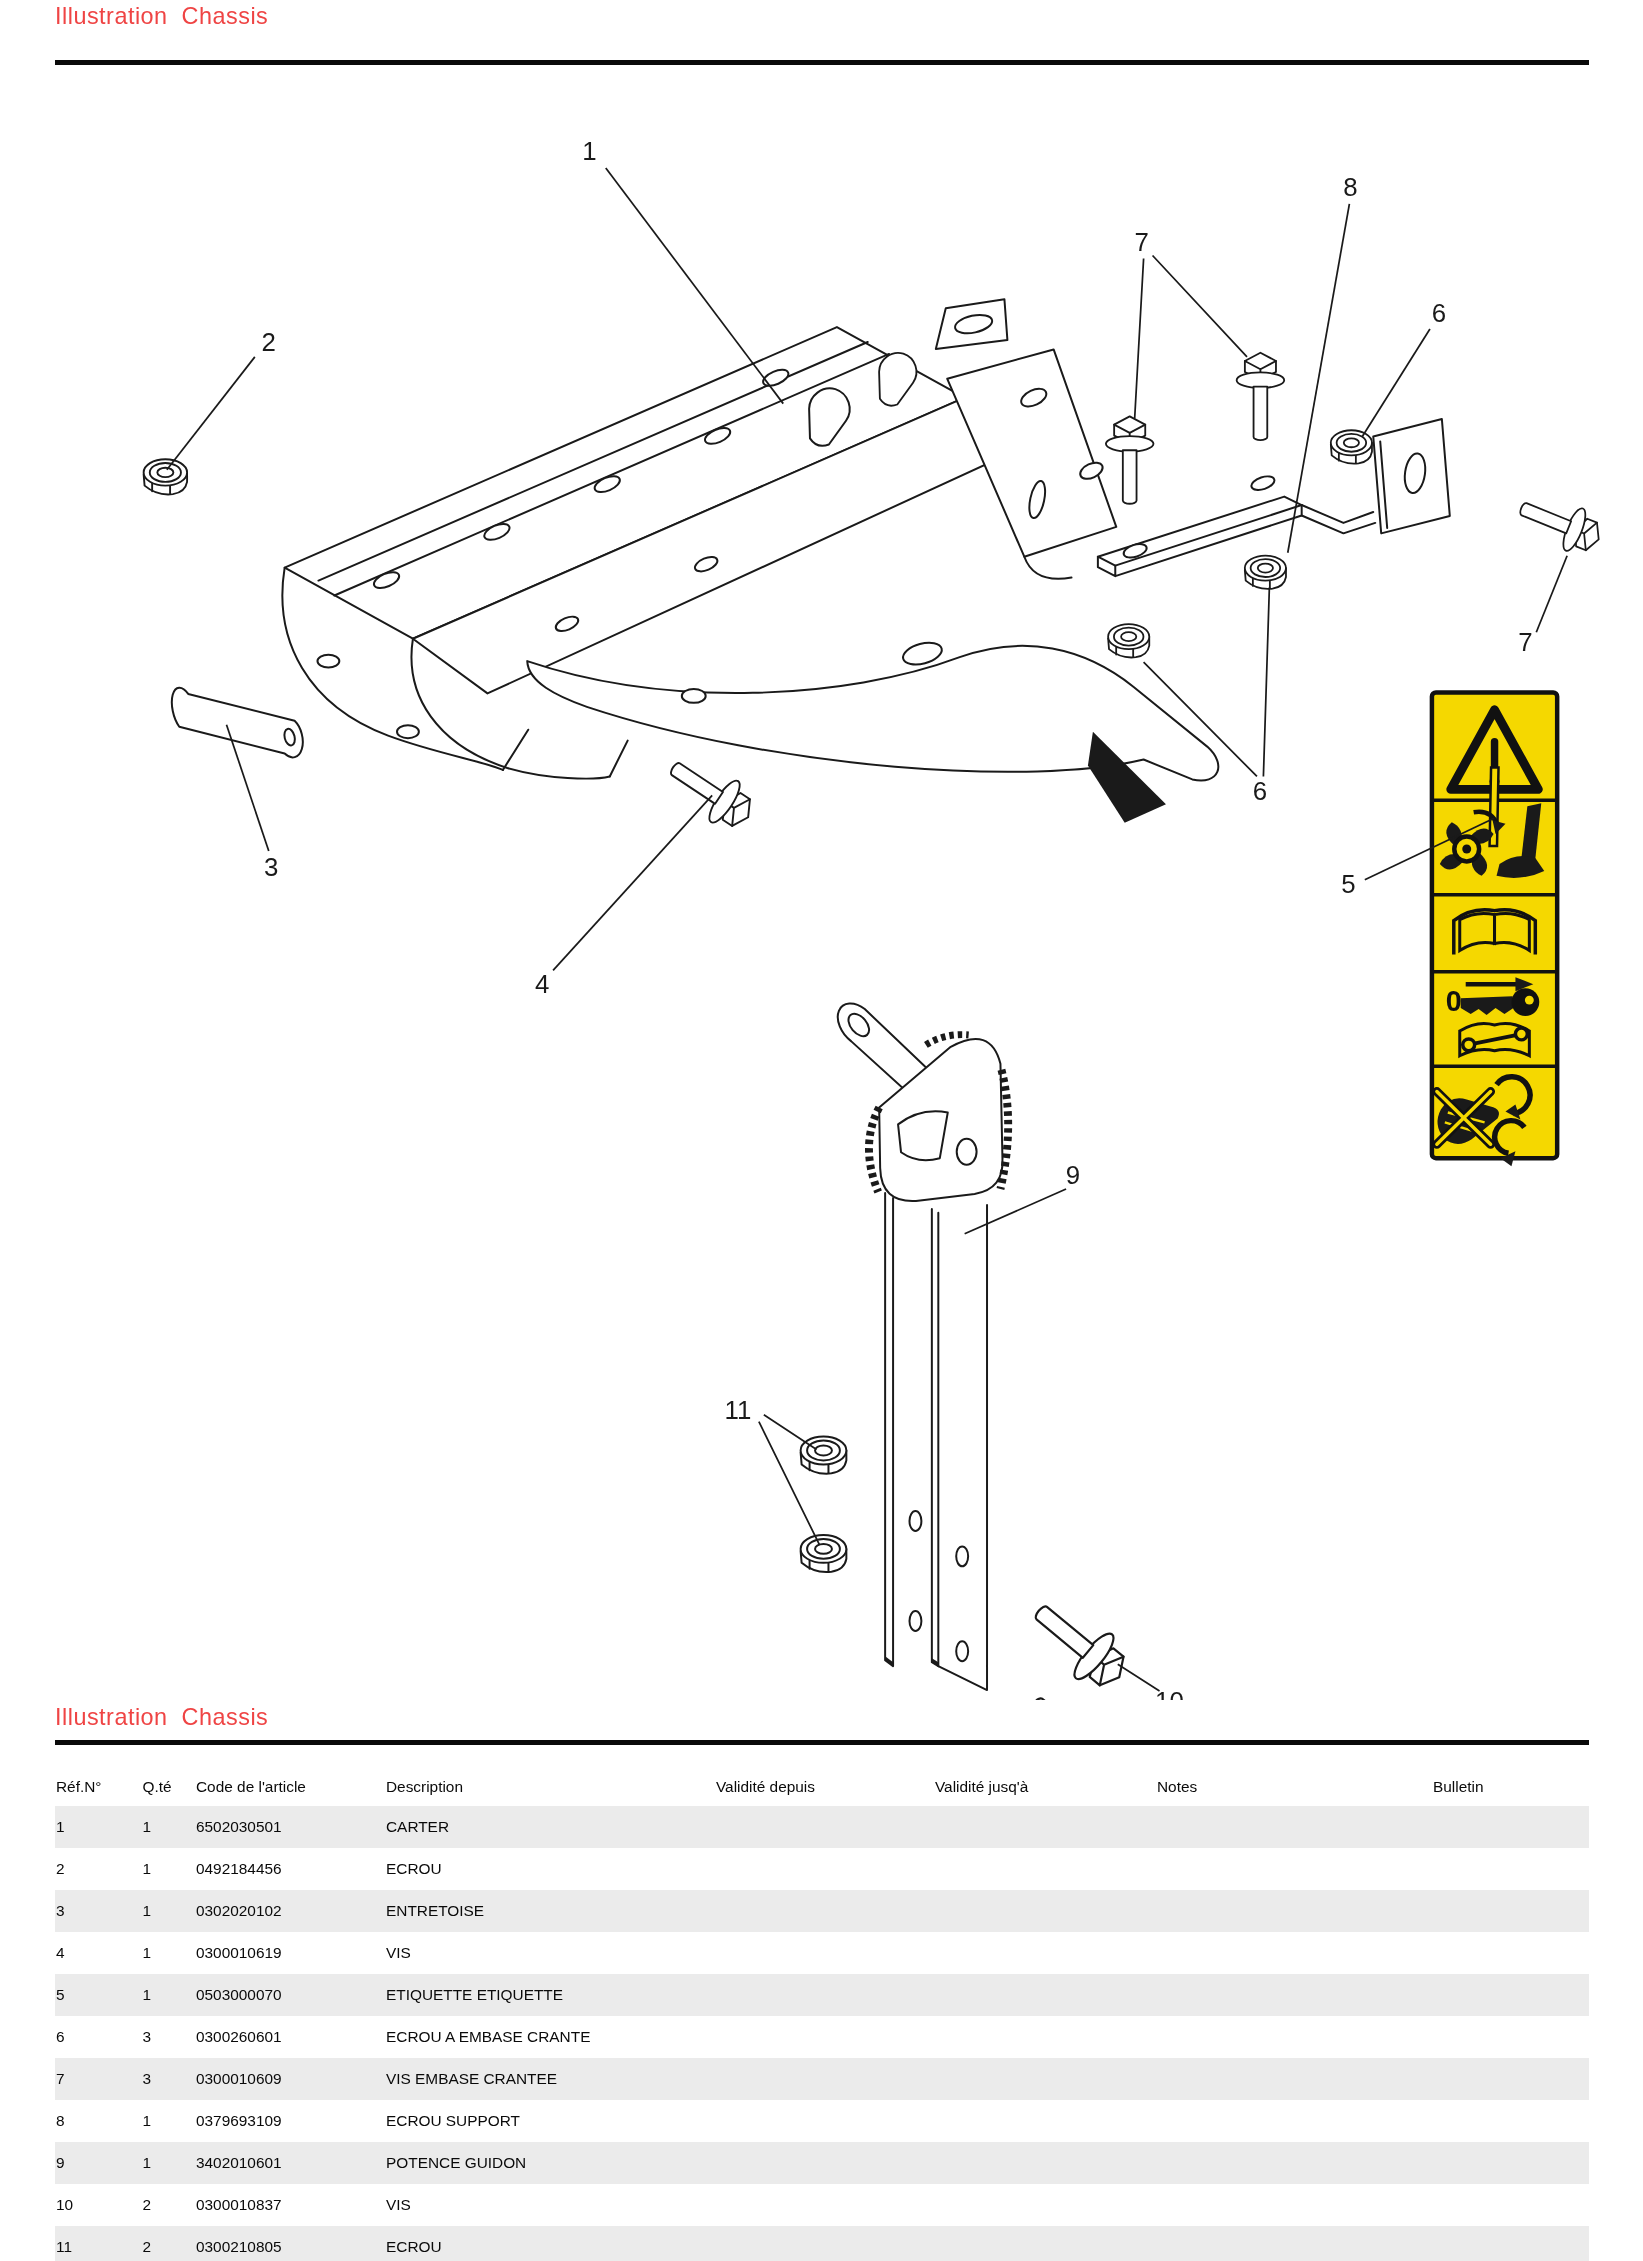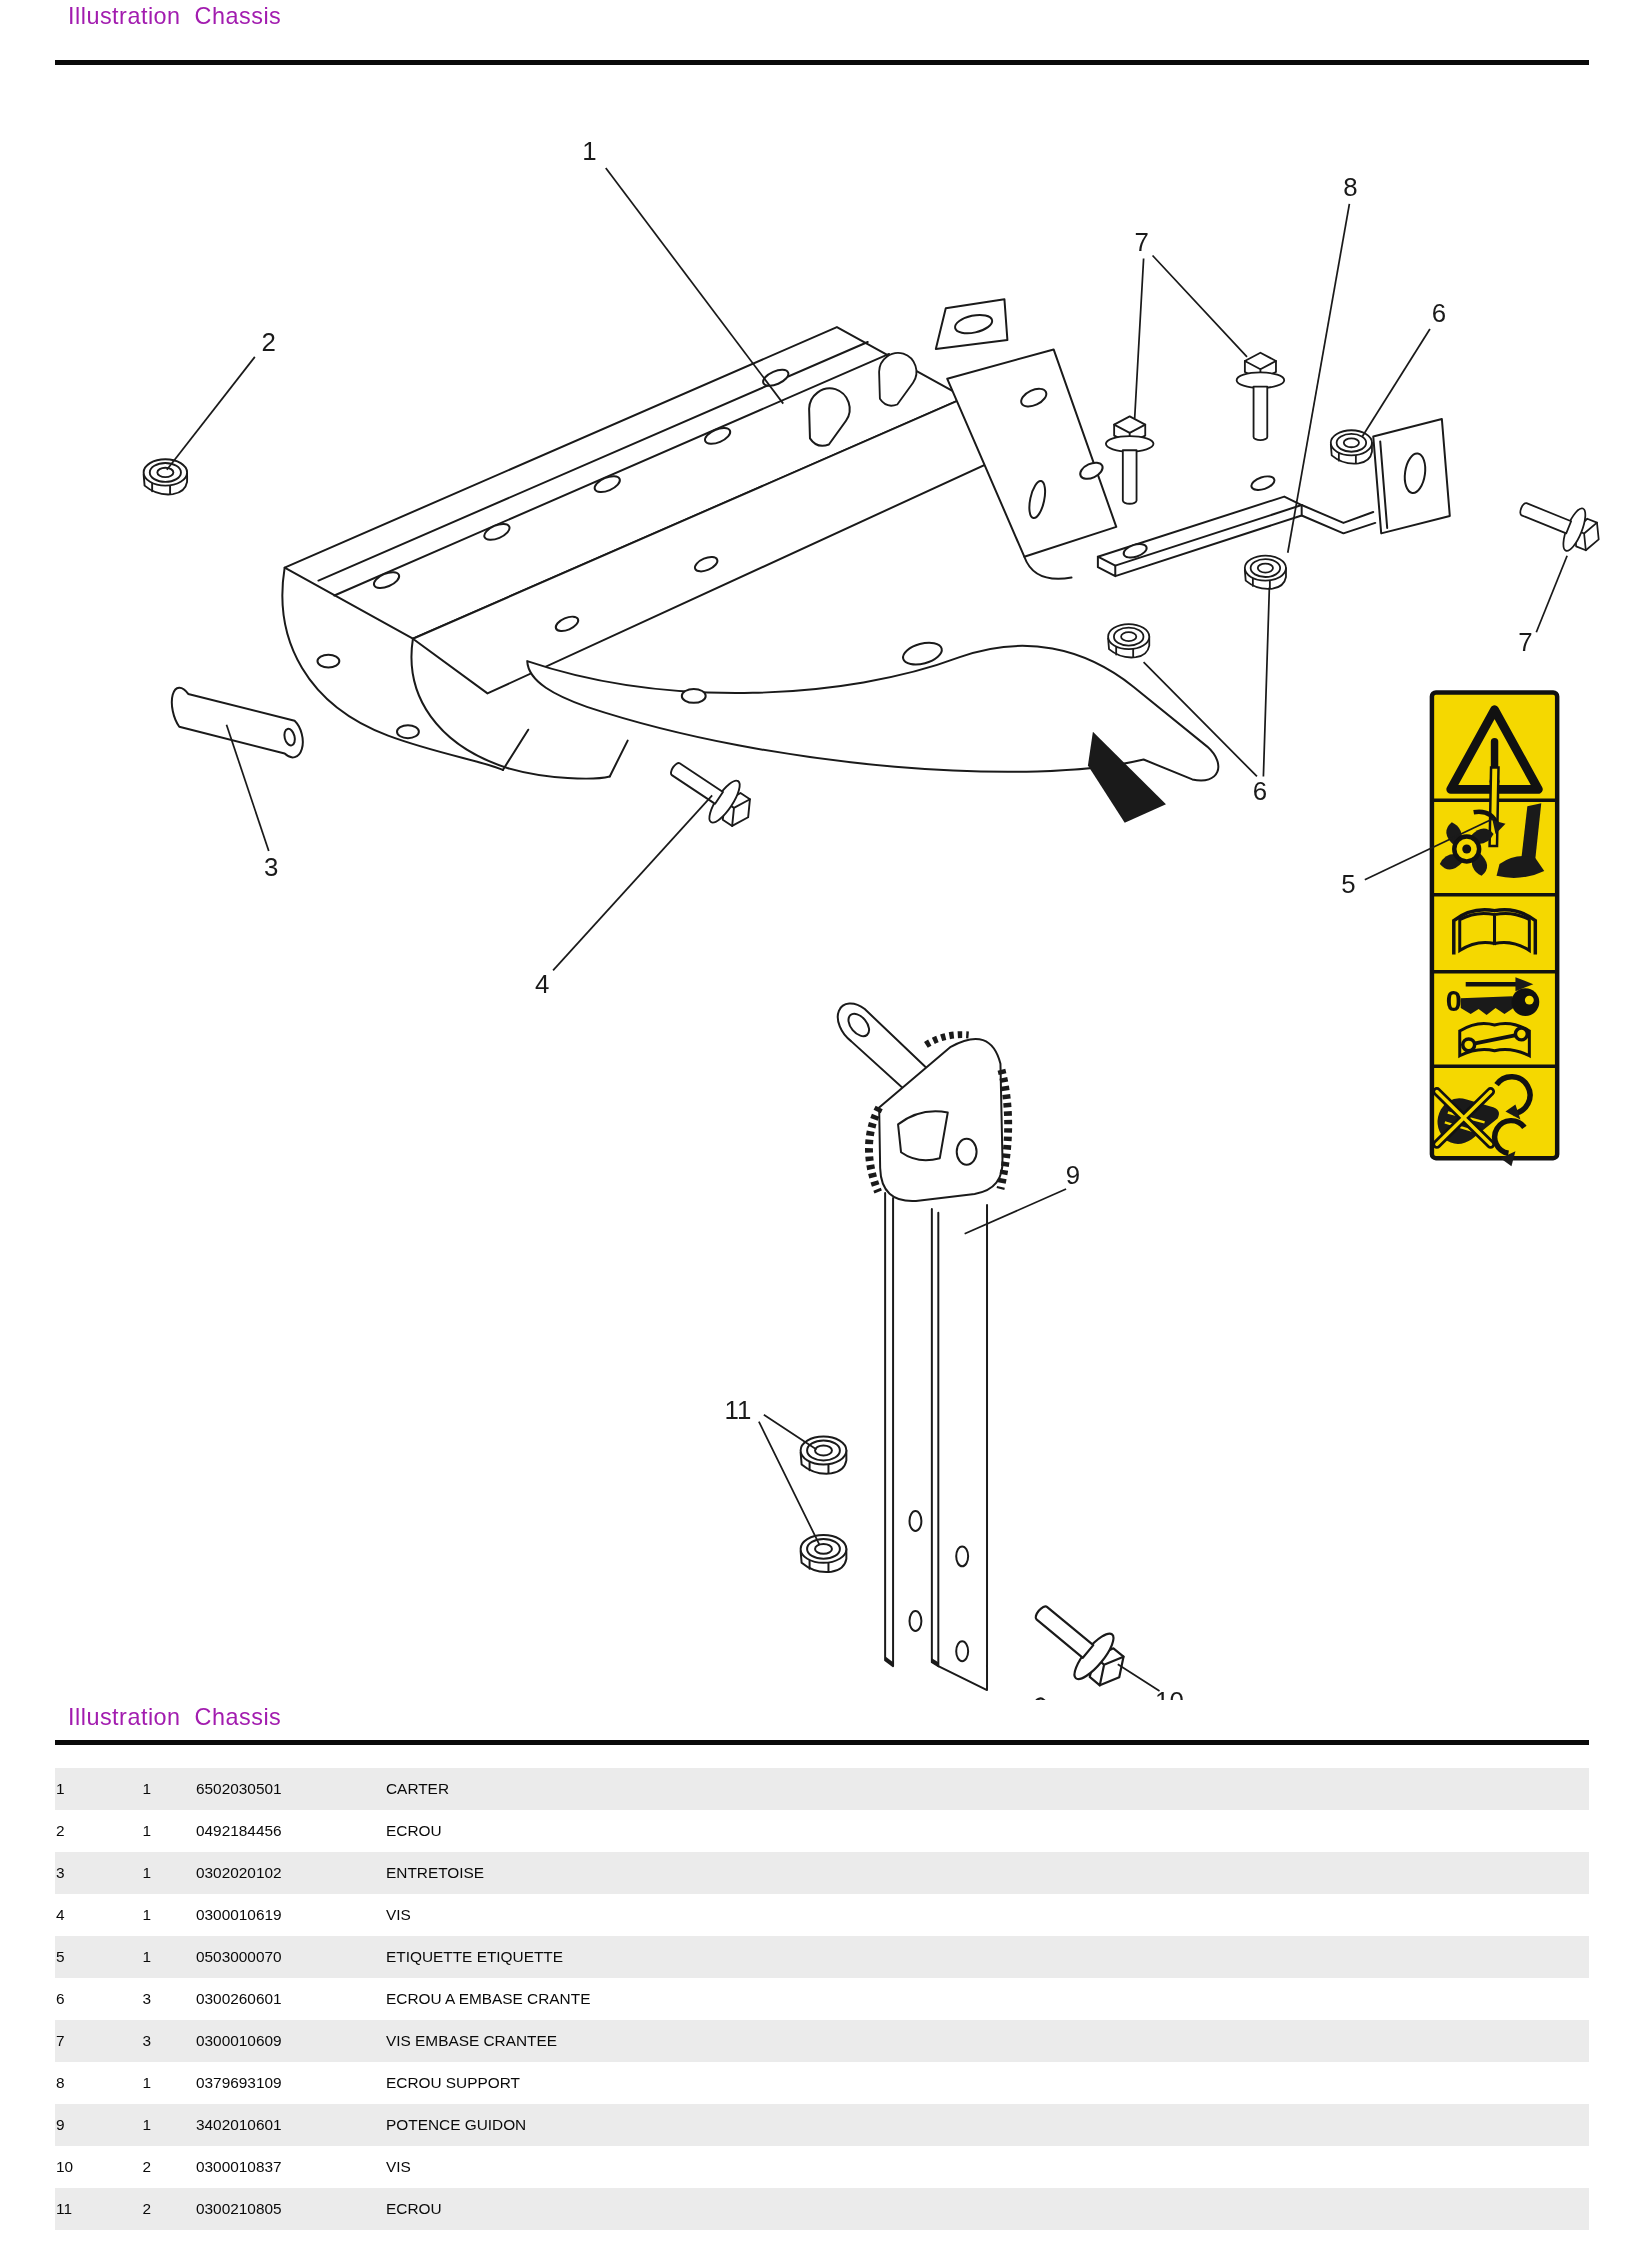--- a/index.html
+++ b/index.html
@@ -1,22 +1,22 @@
 <!DOCTYPE html>
 <html style="font-size:8px"><head>
 <meta charset="utf-8">
 <style>
   html,body{margin:0;padding:0;background:#fff;}
   .page{
     position:relative;width:1644px;height:2261px;background:#ffffff;
     overflow:hidden;font-family:"Liberation Sans",sans-serif;color:#111;
   }
   .doc-title{
-    position:absolute;left:68px;font-size:23.4px;font-weight:400;
-    letter-spacing:0.5px;color:#a21caf;white-space:pre;
+    position:absolute;left:55px;font-size:23.4px;font-weight:400;
+    letter-spacing:0.5px;color:#ef4444;white-space:pre;
   }
   #title-top{top:3px;}
   #title-table{top:1704px;}
   .rule{position:absolute;left:55px;width:1534px;height:4.5px;background:#0a0a0a;}
   #rule-top{top:60px;}
   #rule-table{top:1740px;}
   #diagram{position:absolute;left:0;top:0;}
   
   .tbl{position:absolute;left:55px;top:1768px;width:1534px;}
   .trow{display:grid;grid-template-columns:82px 58px 190px 330px 219px 222px 276px 157px;}
@@ -254,20 +254,32 @@
         <text x="2158" y="2382" class="callout">9</text>
         <text x="2352" y="3440" class="callout">10</text>
         <text x="1484" y="2854" class="callout">11</text>
       </g>
   </svg>
 
   <div id="title-table" class="doc-title">Illustration  Chassis</div>
   <div id="rule-table" class="rule"></div>
 
   <div class="tbl">
+    <div class="thead">
+      <div class="trow" id="head-row">
+          <div class="cell">Réf.N°</div>
+          <div class="cell qty">Q.té</div>
+          <div class="cell">Code de l'article</div>
+          <div class="cell">Description</div>
+          <div class="cell">Validité depuis</div>
+          <div class="cell">Validité jusq'à</div>
+          <div class="cell">Notes</div>
+          <div class="cell">Bulletin</div>
+        </div>
+    </div>
     <div class="tbody" id="table-body">
         <div class="trow shaded">
           <div class="cell">1</div>
           <div class="cell qty">1</div>
           <div class="cell">6502030501</div>
           <div class="cell">CARTER</div>
           <div class="cell"></div>
           <div class="cell"></div>
           <div class="cell"></div>
           <div class="cell"></div>

